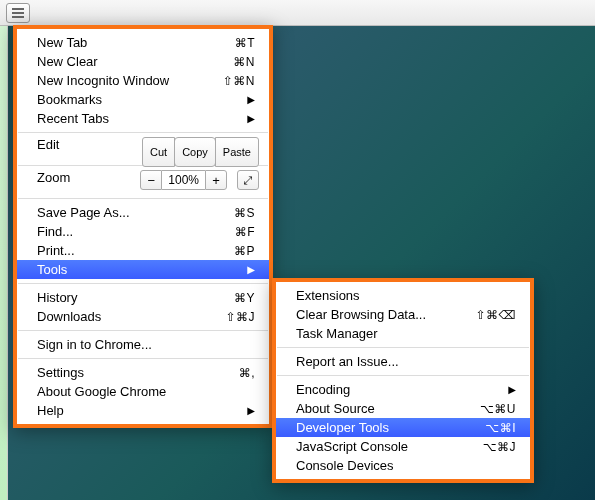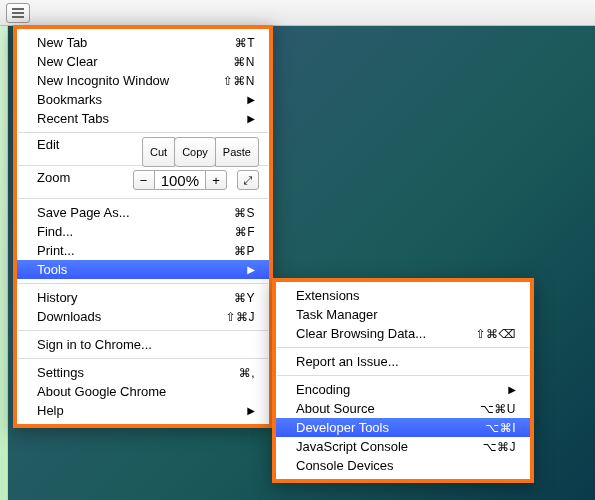--- a/index.html
+++ b/index.html
@@ -70,21 +70,21 @@
   .btn.mid{border-radius:4px;}
   .zoomgroup { display:flex; align-items:center; }
   .zoomgroup .zb {
     width:22px; height:20px; border:1px solid #aaa;
     background:linear-gradient(#fff,#efefef);
     display:flex;align-items:center;justify-content:center;
     font-size:13px;
   }
   .zoomgroup .zv {
     height:20px; border-top:1px solid #aaa; border-bottom:1px solid #aaa;
-    padding:0 6px; display:flex;align-items:center; font-size:15px;
+    padding:0 6px; display:flex;align-items:center; font-size:12px;
     background:#fff;
   }
   .zoomgroup .zb.l{border-radius:3px 0 0 3px;}
   .zoomgroup .zb.r{border-radius:0 3px 3px 0;}
   .fs {
     width:22px;height:20px;border:1px solid #aaa;border-radius:3px;
     background:linear-gradient(#fff,#efefef);
     display:flex;align-items:center;justify-content:center;font-size:11px;
     margin-left:10px;
   }
@@ -185,25 +185,25 @@
     <span class="label">Help</span>
     <span class="arrow">▶</span>
   </div>
 </div>
 
 <div class="menu sub">
   <div class="item">
     <span class="label">Extensions</span>
   </div>
   <div class="item">
-    <span class="label">Task Manager</span>
-  </div>
-  <div class="item">
     <span class="label">Clear Browsing Data...</span>
     <span class="shc">⇧⌘⌫</span>
+  </div>
+  <div class="item">
+    <span class="label">Task Manager</span>
   </div>
   <div class="sep"></div>
   <div class="item">
     <span class="label">Report an Issue...</span>
   </div>
   <div class="sep"></div>
   <div class="item">
     <span class="label">Encoding</span>
     <span class="arrow">▶</span>
   </div>

